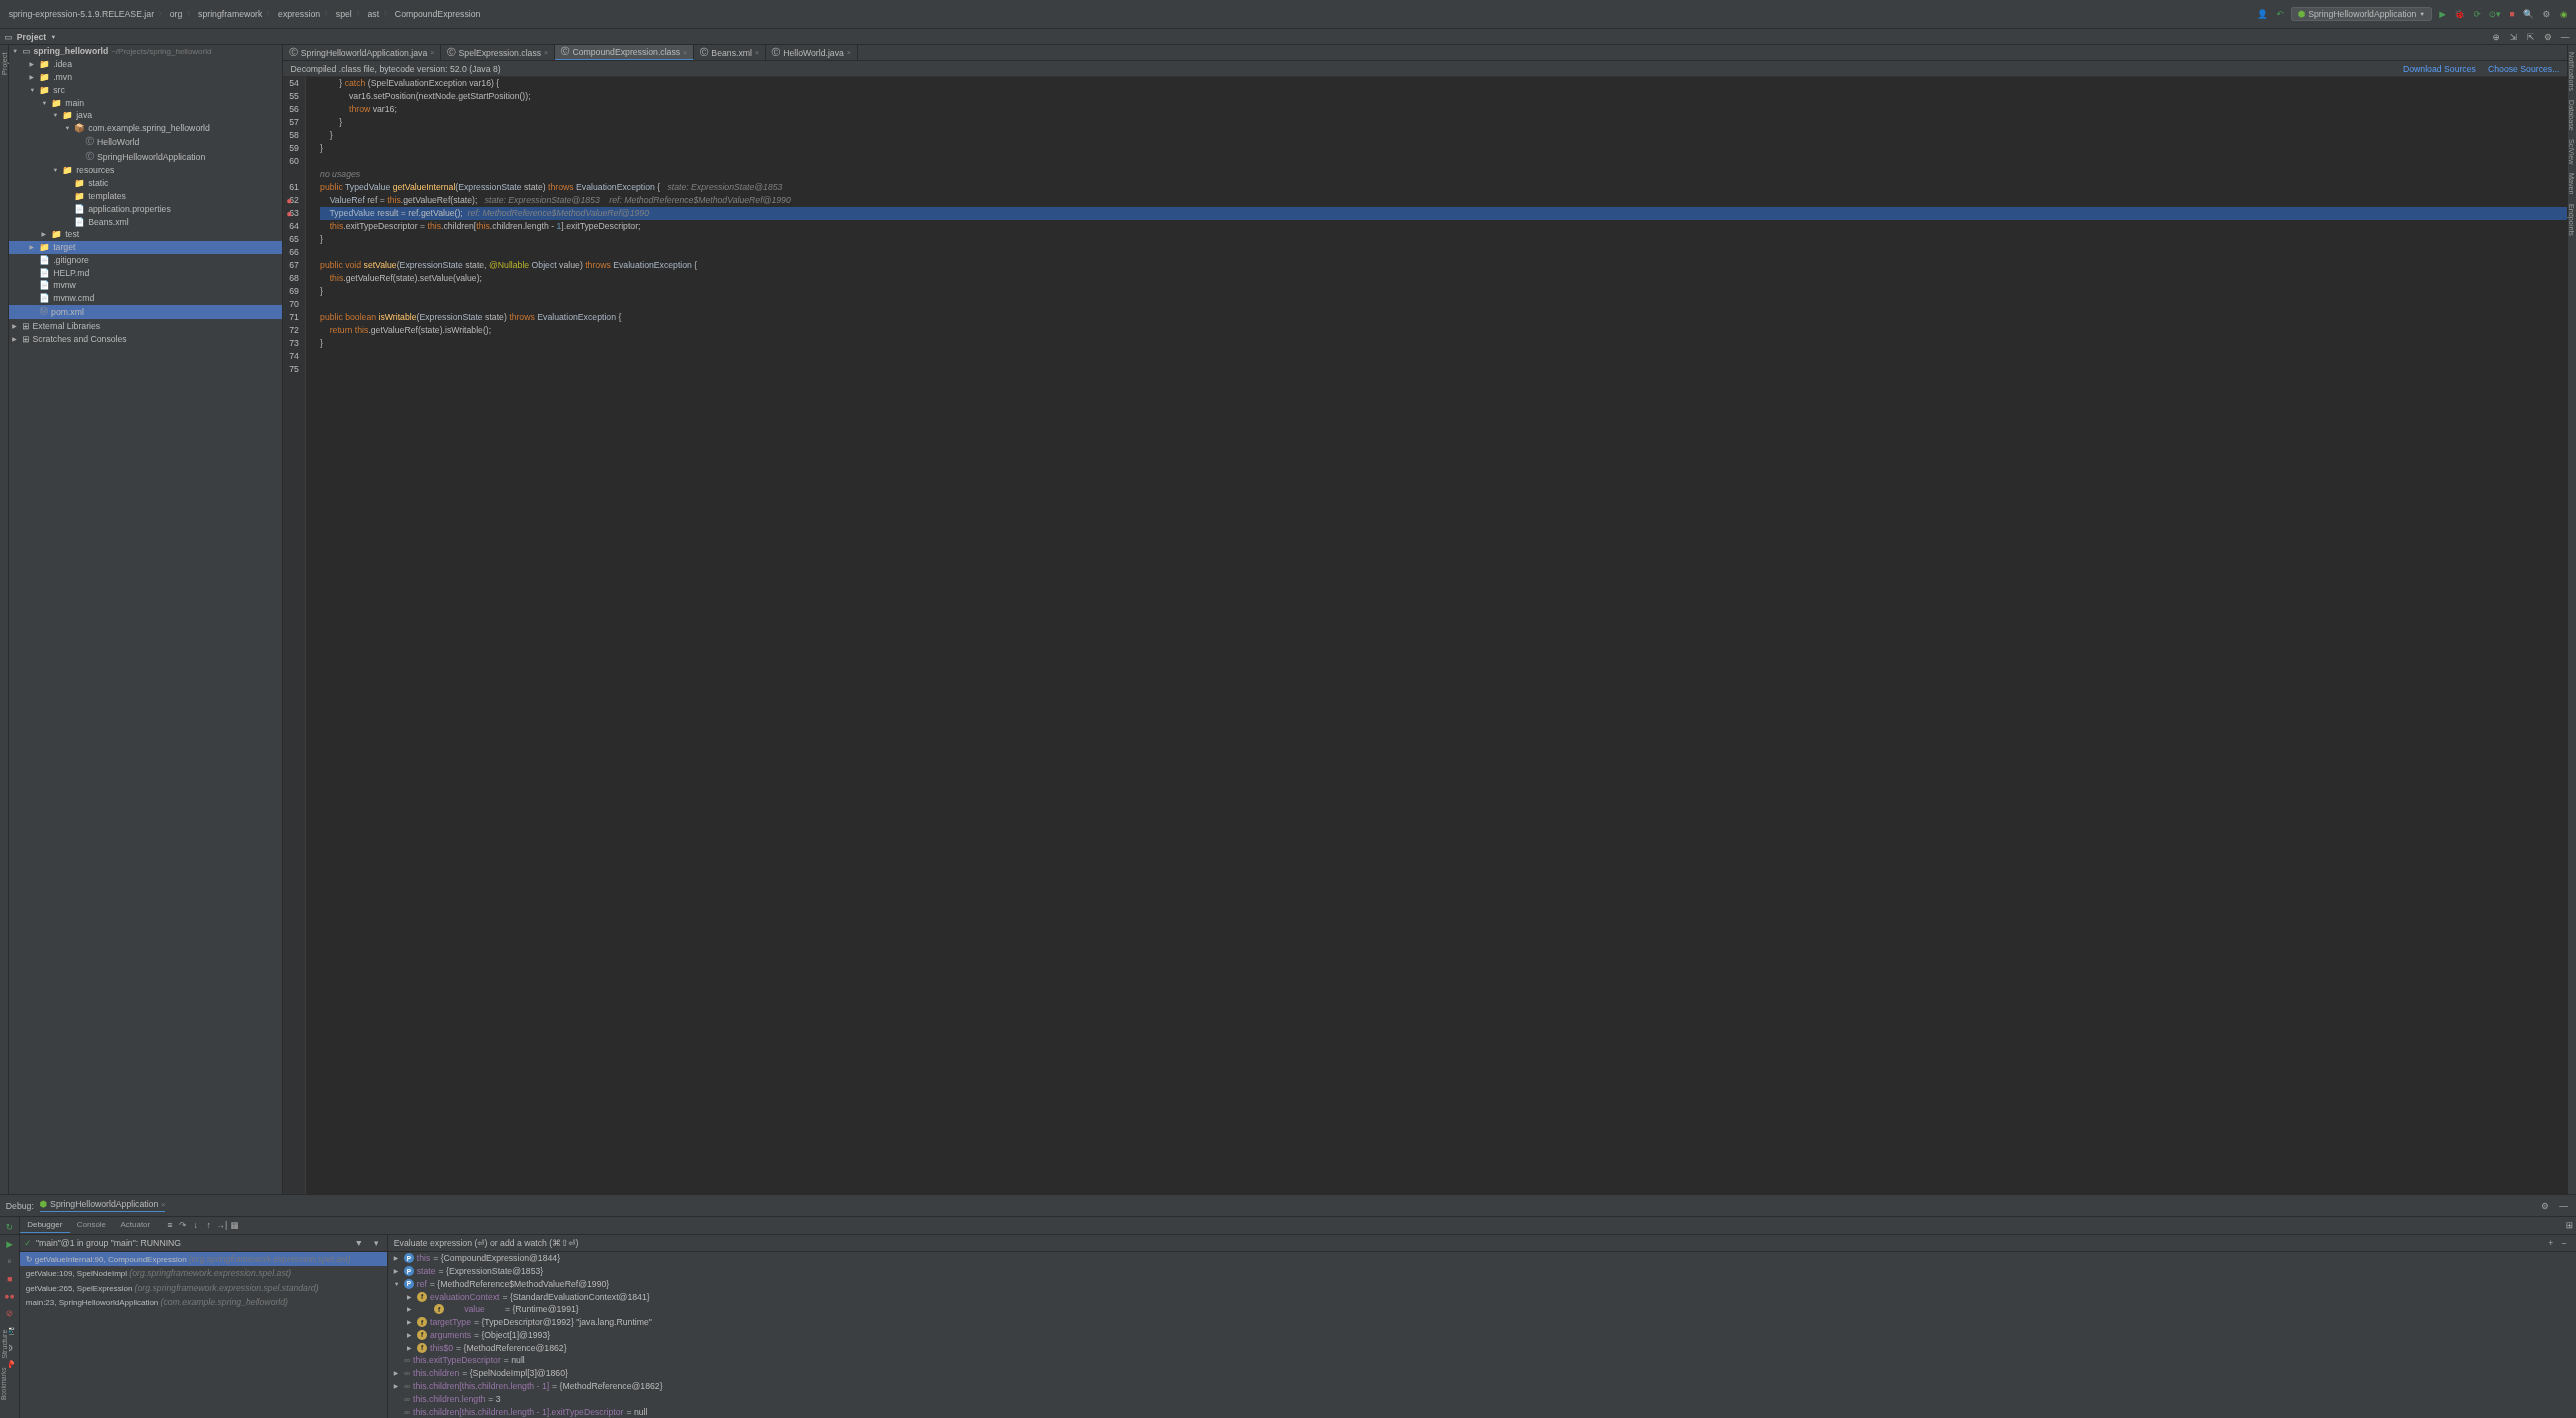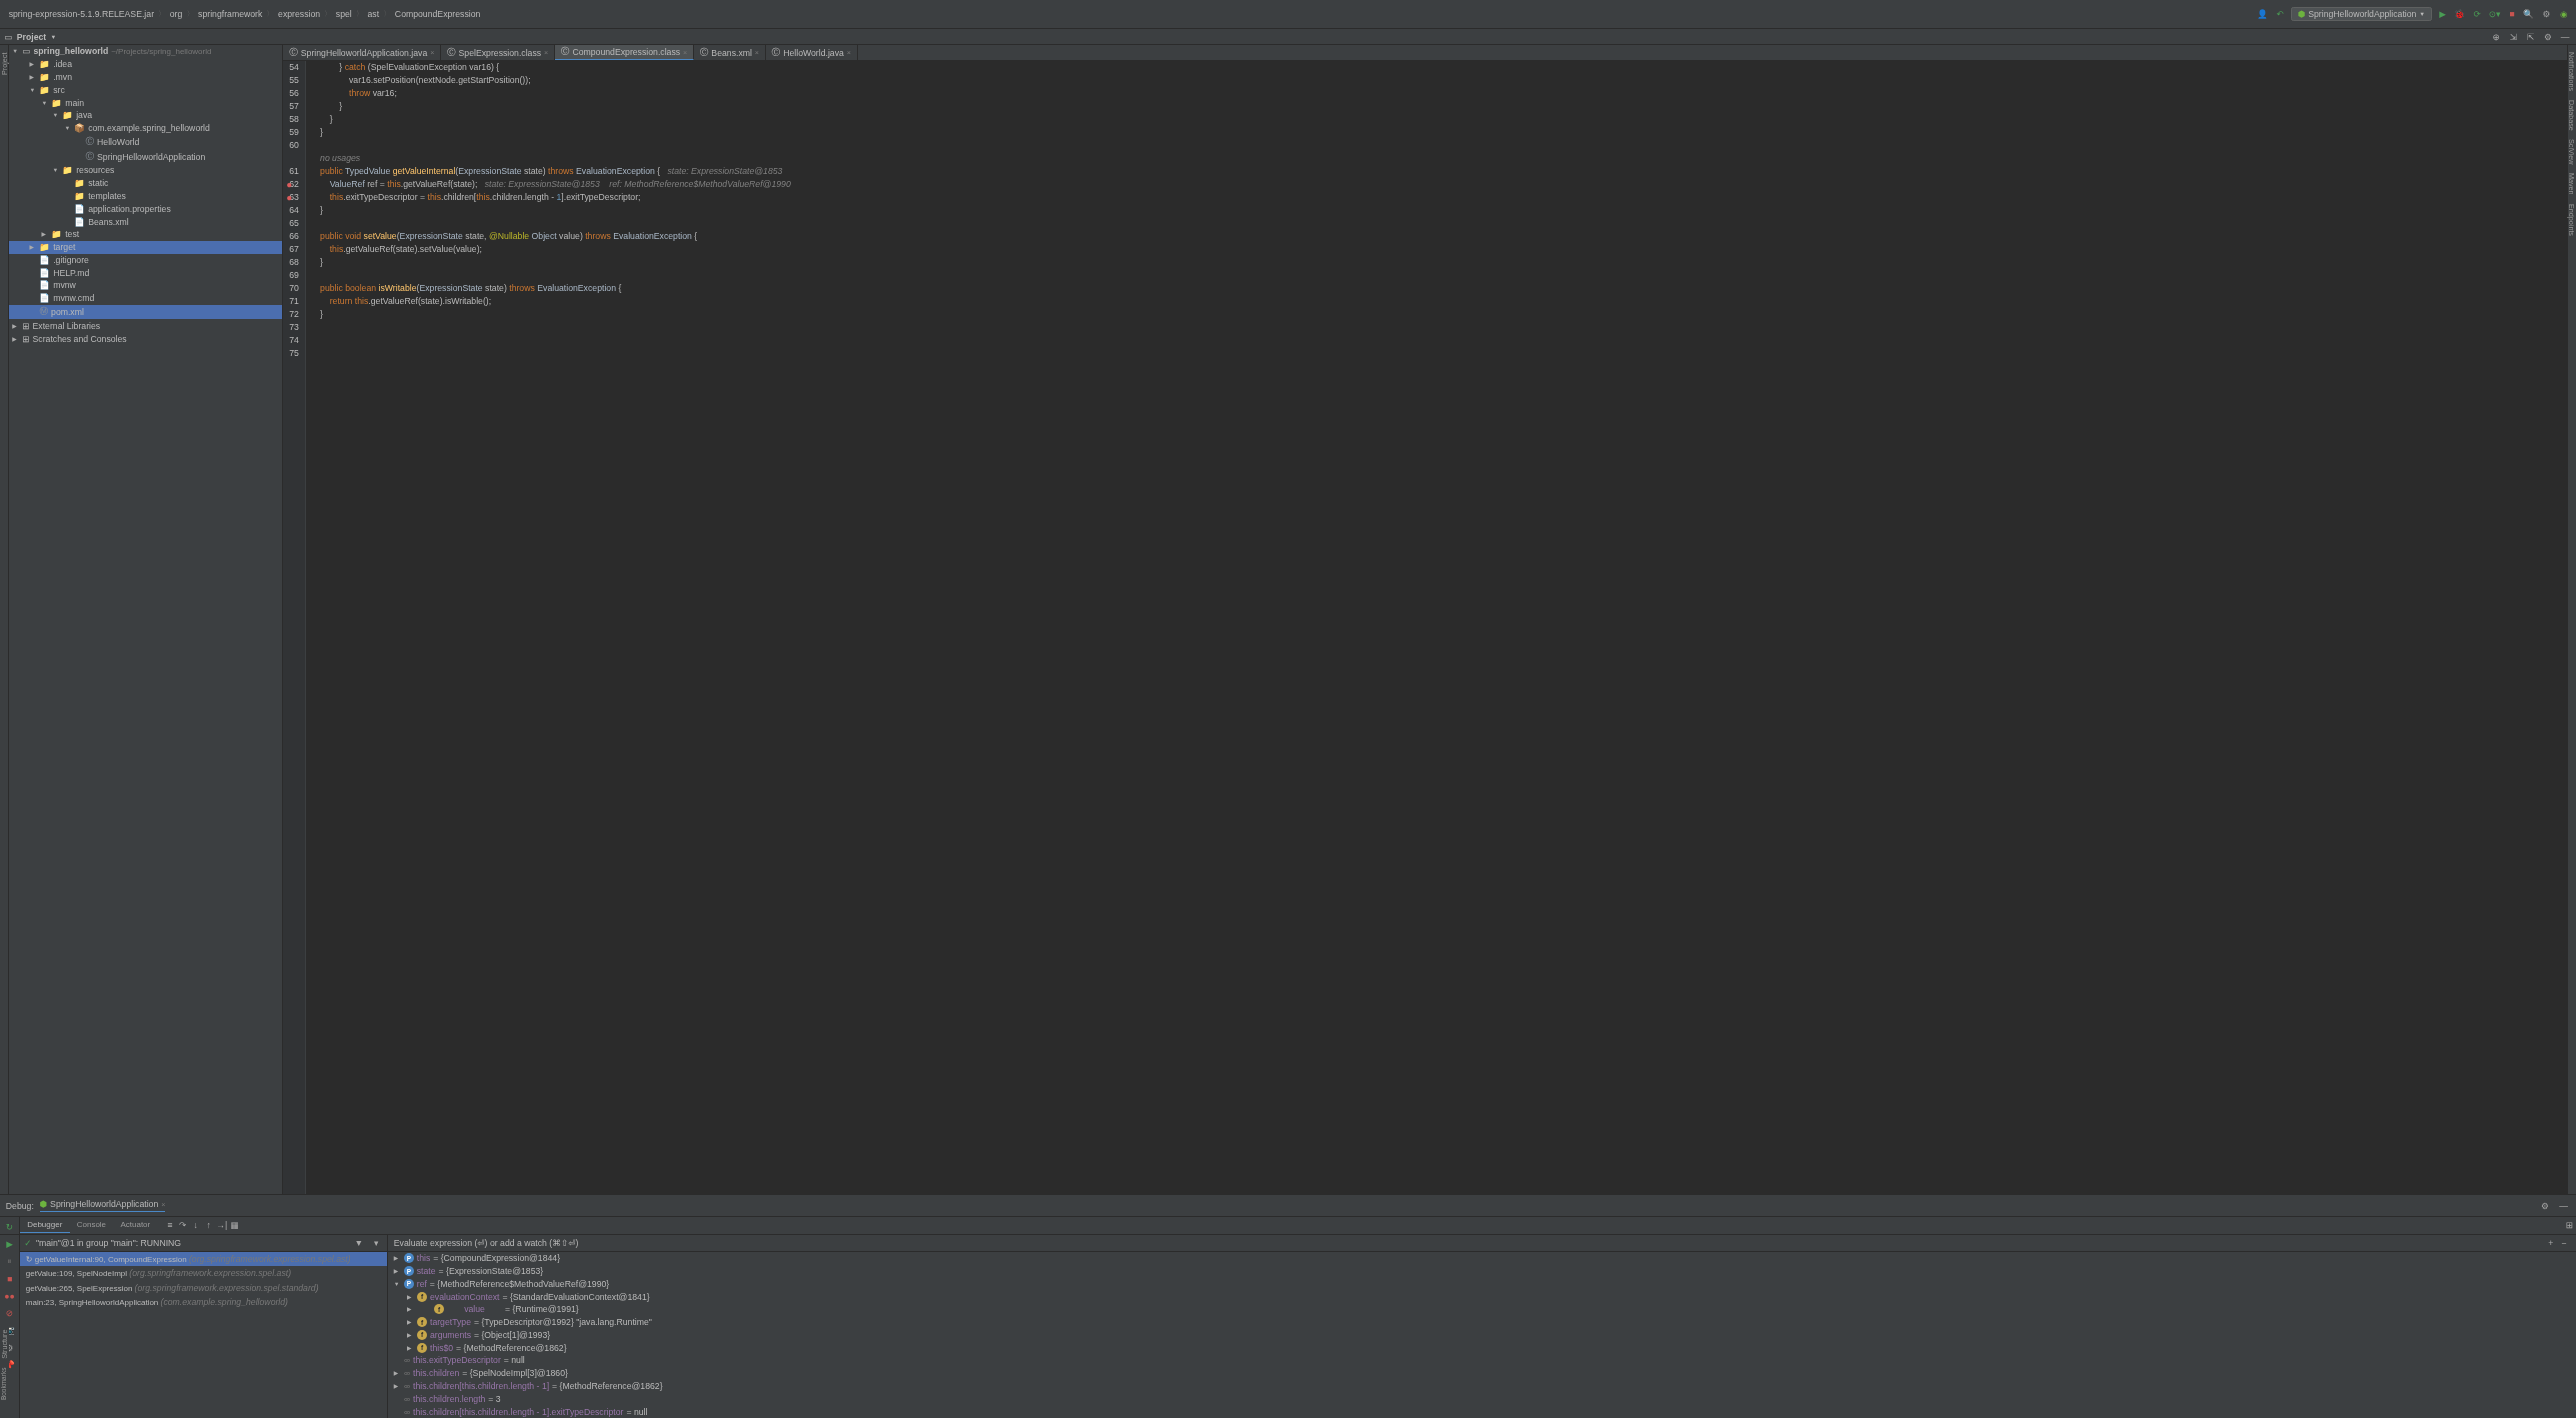--- a/index.html
+++ b/index.html
@@ -263,20 +263,28 @@
           <span>Ⓒ</span>
           <span>Beans.xml</span>
           <span class="tab-close">×</span>
         </div>
         <div class="tab">
           <span>Ⓒ</span>
           <span>HelloWorld.java</span>
           <span class="tab-close">×</span>
         </div>
       </div>
+    <div class="decompile-bar">
+      <span>Decompiled .class file, bytecode version: 52.0 (Java 8)</span>
+      <span>
+        <span class="link-text">Download Sources</span>
+        &nbsp;&nbsp;&nbsp;
+        <span class="link-text">Choose Sources...</span>
+      </span>
+    </div>
     <div class="editor">
       <div class="gutter" id="gutter">
           <div class="gutter-line">54</div>
           <div class="gutter-line">55</div>
           <div class="gutter-line">56</div>
           <div class="gutter-line">57</div>
           <div class="gutter-line">58</div>
           <div class="gutter-line">59</div>
           <div class="gutter-line">60</div>
           <div class="gutter-line"></div>
@@ -300,20 +308,21 @@
           <div class="code-line">        } <span class="kw">catch</span> (SpelEvaluationException var16) {</div>
           <div class="code-line">            var16.setPosition(nextNode.getStartPosition());</div>
           <div class="code-line">            <span class="kw">throw</span> var16;</div>
           <div class="code-line">        }</div>
           <div class="code-line">    }</div>
           <div class="code-line">}</div>
           <div class="code-line"></div>
           <div class="code-line"><span class="comment">no usages</span></div>
           <div class="code-line"><span class="kw">public</span> <span class="type">TypedValue</span> <span class="fn">getValueInternal</span>(<span class="type">ExpressionState</span> state) <span class="kw">throws</span> <span class="type">EvaluationException</span> {   <span class="comment">state: ExpressionState@1853</span></div>
           <div class="code-line">    <span class="type">ValueRef</span> ref = <span class="kw">this</span>.getValueRef(state);   <span class="comment">state: ExpressionState@1853    ref: MethodReference$MethodValueRef@1990</span></div>
+          <div class="code-line current">    <span class="type">TypedValue</span> result = ref.getValue();  <span class="comment">ref: MethodReference$MethodValueRef@1990</span></div>
           <div class="code-line">    <span class="kw">this</span>.exitTypeDescriptor = <span class="kw">this</span>.children[<span class="kw">this</span>.children.length - <span class="num">1</span>].exitTypeDescriptor;</div>
           <div class="code-line">}</div>
           <div class="code-line"></div>
           <div class="code-line"><span class="kw">public</span> <span class="kw">void</span> <span class="fn">setValue</span>(<span class="type">ExpressionState</span> state, <span class="anno">@Nullable</span> <span class="type">Object</span> value) <span class="kw">throws</span> <span class="type">EvaluationException</span> {</div>
           <div class="code-line">    <span class="kw">this</span>.getValueRef(state).setValue(value);</div>
           <div class="code-line">}</div>
           <div class="code-line"></div>
           <div class="code-line"><span class="kw">public</span> <span class="kw">boolean</span> <span class="fn">isWritable</span>(<span class="type">ExpressionState</span> state) <span class="kw">throws</span> <span class="type">EvaluationException</span> {</div>
           <div class="code-line">    <span class="kw">return</span> <span class="kw">this</span>.getValueRef(state).isWritable();</div>
           <div class="code-line">}</div>

